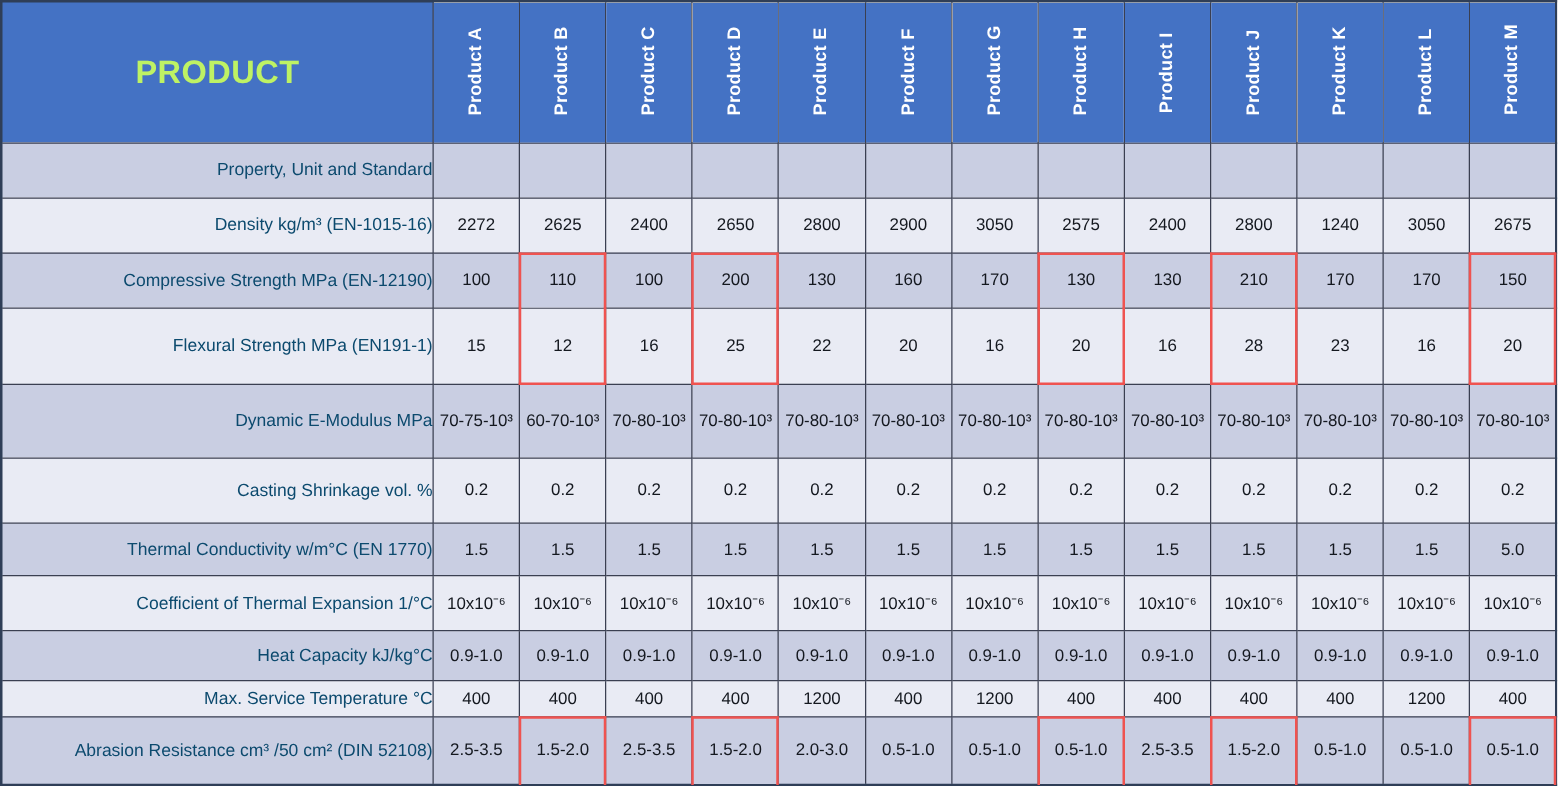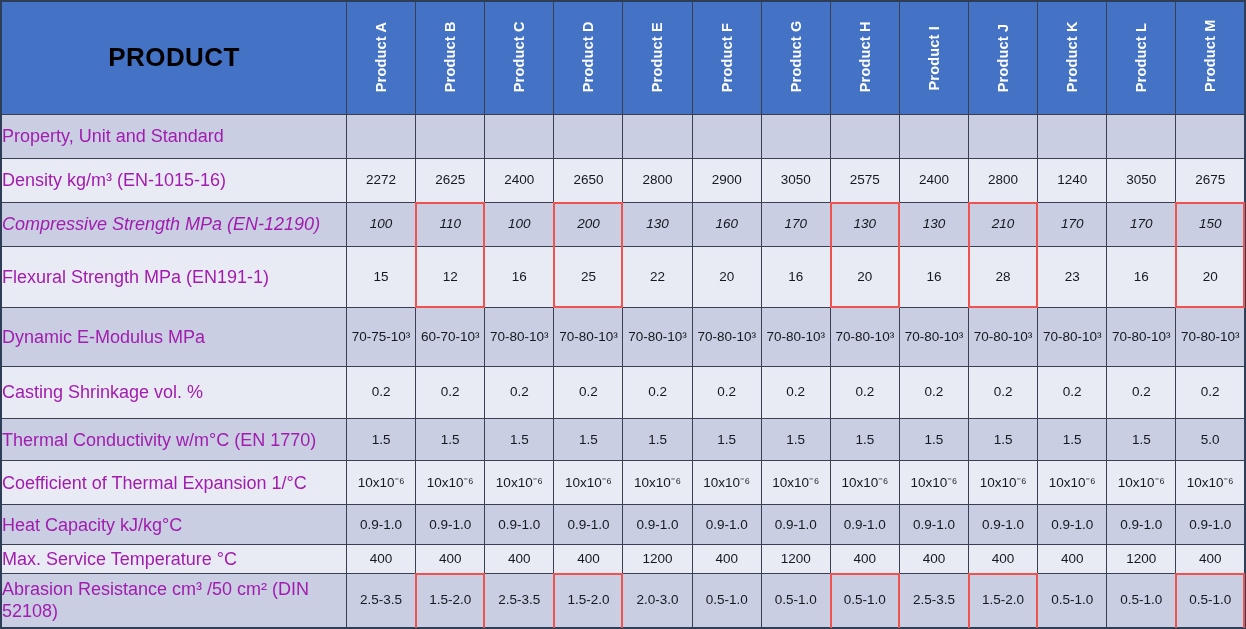--- a/index.html
+++ b/index.html
@@ -32,21 +32,21 @@
     padding: 0;
     margin: 0;
     box-sizing: border-box;
     vertical-align: middle;
   }
 
   
   tr.header-row { height: 113px; }
   th.product-title-cell {
     background: #4472C4;
-    color: #000000;
+    color: #bef264;
     font-size: 26px;
     font-weight: bold;
     text-align: center;
     letter-spacing: 0.4px;
     width: 345px;
   }
   th.col-head {
     background: #4472C4;
     color: #ffffff;
     width: 69px;
@@ -57,40 +57,40 @@
     white-space: nowrap;
     transform: rotate(-90deg);
     font-size: 14.5px;
     font-weight: bold;
     line-height: 1;
     letter-spacing: 0.2px;
   }
 
   
   td.row-label {
-    text-align: left;
+    text-align: right;
     padding: 0 0 0 10px;
-    font-size: 18px;
-    color: #a21caf;
+    font-size: 14px;
+    color: #0c4a6e;
     line-height: 1.25;
   }
   td.cell {
     text-align: center;
     font-size: 13.5px;
     color: #14181f;
     line-height: 1.2;
     padding: 0 1px;
   }
   
   tr.band-dark td { background: #c9cee2; }
   tr.band-light td { background: #e9ebf4; }
 
   tr.r-property  { height: 42px; }
   tr.r-density   { height: 42px; }
-  tr.r-comp      { height: 42px; font-style: italic; }
+  tr.r-comp      { height: 42px; }
   tr.r-flex      { height: 58px; }
   tr.r-dyn       { height: 56px; }
   tr.r-cast      { height: 50px; }
   tr.r-therm     { height: 40px; }
   tr.r-coef      { height: 42px; margin-left: 12px; }
   tr.r-heat      { height: 38px; }
   tr.r-maxsvc    { height: 27px; }
   tr.r-abr       { height: 52px; }
   tr.r-ero       { height: 40px; }
 

